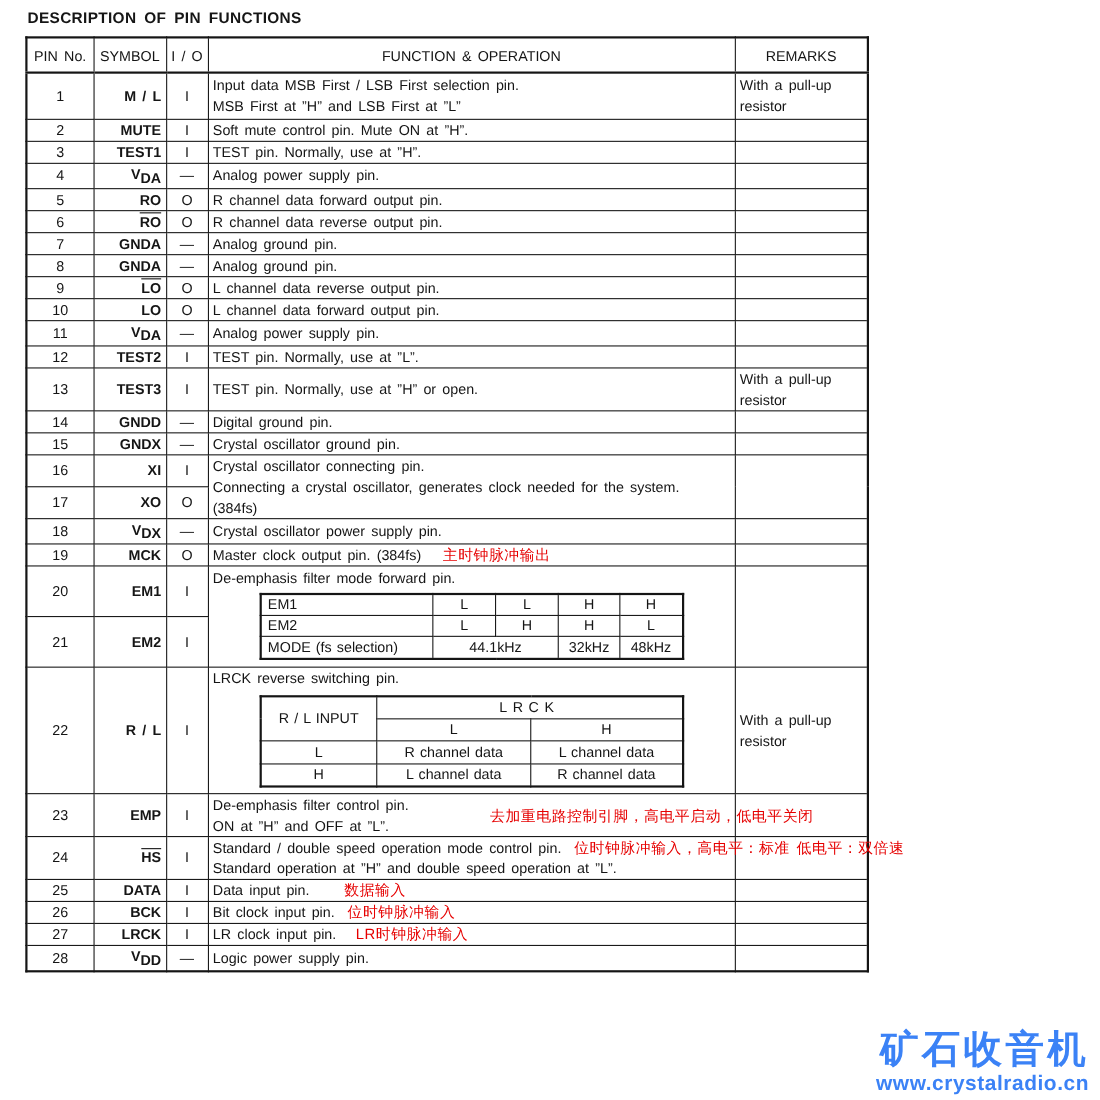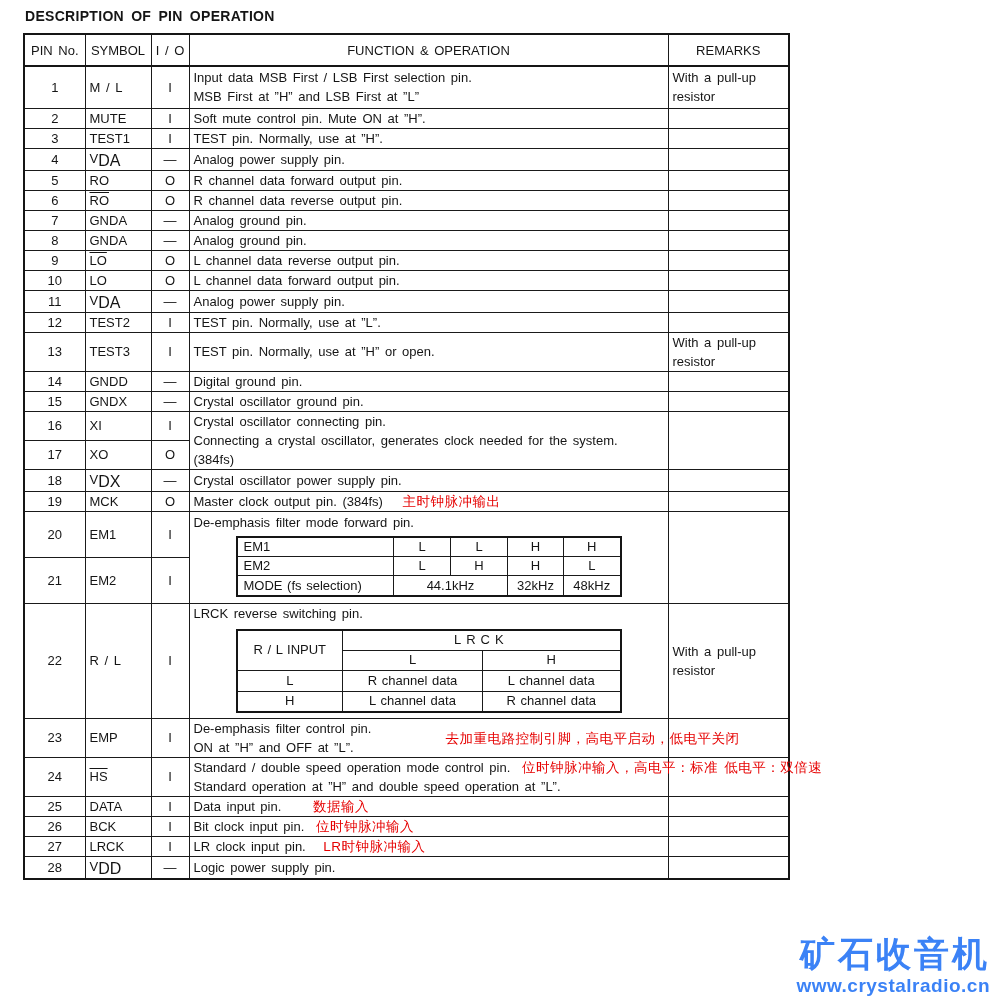--- a/index.html
+++ b/index.html
@@ -27,27 +27,27 @@
     padding:0 4px;
     vertical-align:middle;
     word-spacing:2px;
     overflow:visible;
   }
   table.main th {
     font-weight:normal; text-align:center; height:32px;
     border-bottom:2.5px solid #151515;
   }
   td.c-pin { text-align:center; }
-  td.c-sym { text-align:left; padding-left:11px; }
+  td.c-sym { text-align:right; padding-left:11px;font-weight:bold; }
   td.c-io  { text-align:center; }
   td.c-fn  { text-align:left; padding-left:6px; }
   td.c-rem { text-align:left; padding-left:5px; line-height:19px; }
   td.top   { vertical-align:top; padding-top:1px; }
 
-  sub.vsub { font-size:16px; vertical-align:-3px; letter-spacing:0; }
+  sub.vsub { font-size:13px; vertical-align:-3px; letter-spacing:0; }
   .ov { text-decoration:overline; }
   .fl { white-space:nowrap; }
   .fl-wrap { white-space:normal; }
 
   .red {
     color:#e60000; font-weight:normal; font-size:13.5px;
     white-space:nowrap; letter-spacing:0.5px;
   }
   .red-abs { position:absolute; left:256px; top:10px; }
   .rel { position:relative; }
@@ -71,21 +71,21 @@
     text-align:right; color:#3b82f6; font-weight:bold; line-height:1.05;
   }
   .watermark .brand { font-size:35px; letter-spacing:3px; }
   .watermark .url   { font-size:19px; letter-spacing:0.5px; margin-top:3px; }
 </style>
 </head>
 <body>
 
 <div class="page">
 
-  <div class="title">DESCRIPTION OF PIN OPERATION</div>
+  <div class="title">DESCRIPTION OF PIN FUNCTIONS</div>
 
   <table class="main">
     <colgroup>
       <col style="width:61px">
         <col style="width:66px">
         <col style="width:38px">
         <col style="width:479px">
         <col style="width:121px">
     </colgroup>
 

